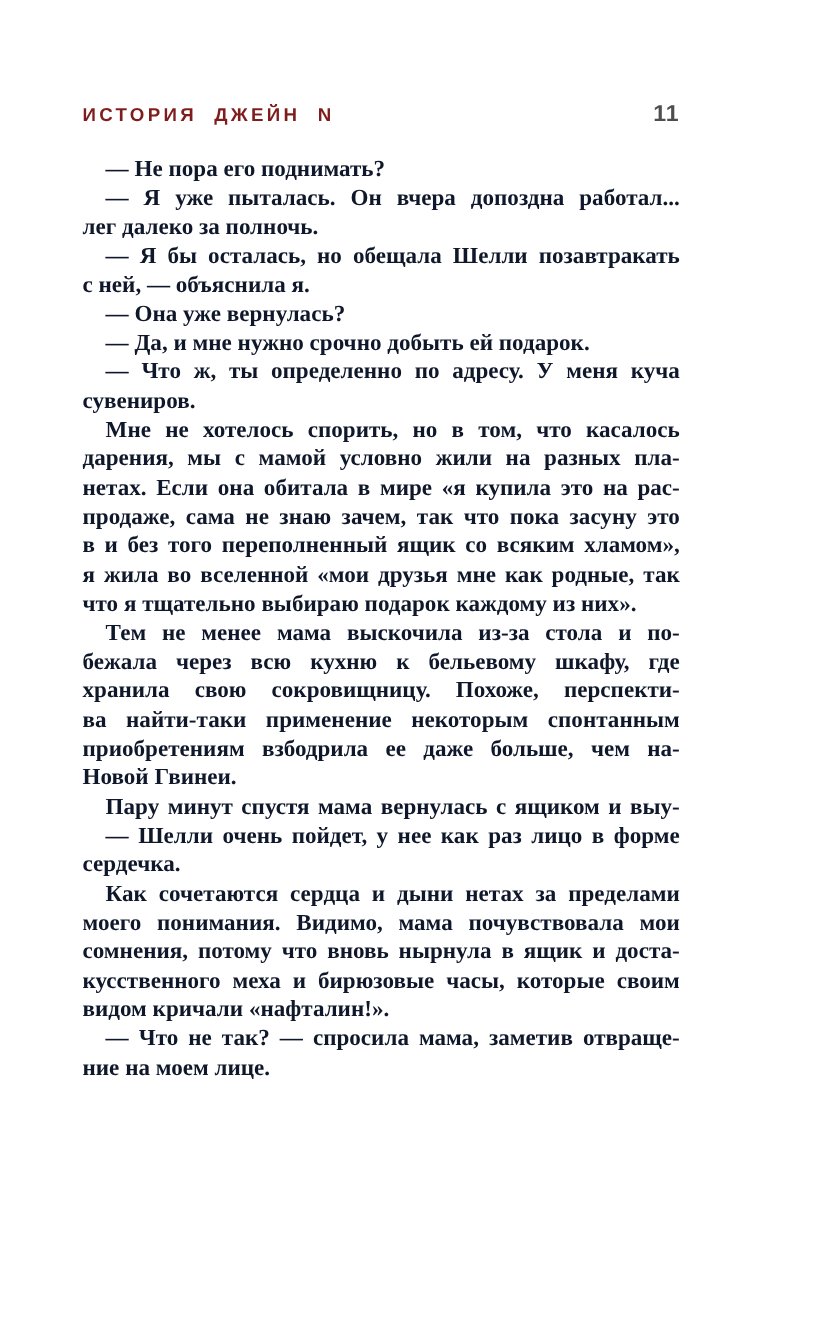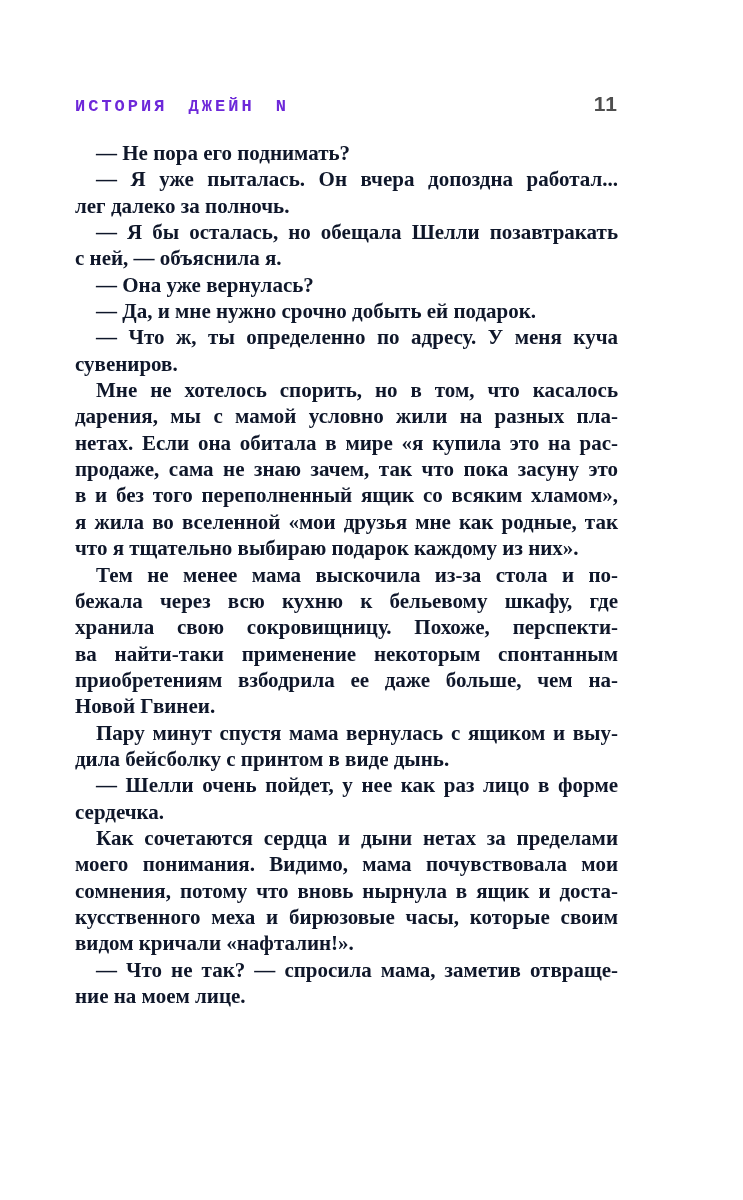--- a/index.html
+++ b/index.html
@@ -57,21 +57,21 @@
   .text-line.last {
     text-align: left;
     text-align-last: left;
   }
 </style>
 </head>
 <body>
 
 <div class="page" style="background: rgb(255, 255, 255);">
   <div class="running-header">
-    <span class="running-title" style="color: #6d28d9; font-family: Liberation Mono, monospace;">ИСТОРИЯ ДЖЕЙН N</span>
+    <span class="running-title" style="color: #7f1d1d;">ИСТОРИЯ ДЖЕЙН N</span>
     <span class="page-number" style="color: rgb(78, 78, 78);">11</span>
   </div>
   <div class="text-body" style="color: #0f172a; font-weight: bold;">
       <div class="text-line first last">— Не пора его поднимать?</div>
       <div class="text-line first">— Я уже пыталась. Он вчера допоздна работал...</div>
       <div class="text-line last">лег далеко за полночь.</div>
       <div class="text-line first">— Я бы осталась, но обещала Шелли позавтракать</div>
       <div class="text-line last">с ней, — объяснила я.</div>
       <div class="text-line first last">— Она уже вернулась?</div>
       <div class="text-line first last">— Да, и мне нужно срочно добыть ей подарок.</div>
@@ -84,21 +84,20 @@
       <div class="text-line">в и без того переполненный ящик со всяким хламом»,</div>
       <div class="text-line">я жила во вселенной «мои друзья мне как родные, так</div>
       <div class="text-line last">что я тщательно выбираю подарок каждому из них».</div>
       <div class="text-line first">Тем не менее мама выскочила из-за стола и по-</div>
       <div class="text-line">бежала через всю кухню к бельевому шкафу, где</div>
       <div class="text-line">хранила свою сокровищницу. Похоже, перспекти-</div>
       <div class="text-line">ва найти-таки применение некоторым спонтанным</div>
       <div class="text-line">приобретениям взбодрила ее даже больше, чем на-</div>
       <div class="text-line last">Новой Гвинеи.</div>
       <div class="text-line first">Пару минут спустя мама вернулась с ящиком и выу-</div>
-      <div class="text-line last">дила бейсболку с принтом в виде дынь.</div>
       <div class="text-line first">— Шелли очень пойдет, у нее как раз лицо в форме</div>
       <div class="text-line last">сердечка.</div>
       <div class="text-line first">Как сочетаются сердца и дыни нетах за пределами</div>
       <div class="text-line">моего понимания. Видимо, мама почувствовала мои</div>
       <div class="text-line">сомнения, потому что вновь нырнула в ящик и доста-</div>
       <div class="text-line">кусственного меха и бирюзовые часы, которые своим</div>
       <div class="text-line last">видом кричали «нафталин!».</div>
       <div class="text-line first">— Что не так? — спросила мама, заметив отвраще-</div>
       <div class="text-line last">ние на моем лице.</div>
     </div>

